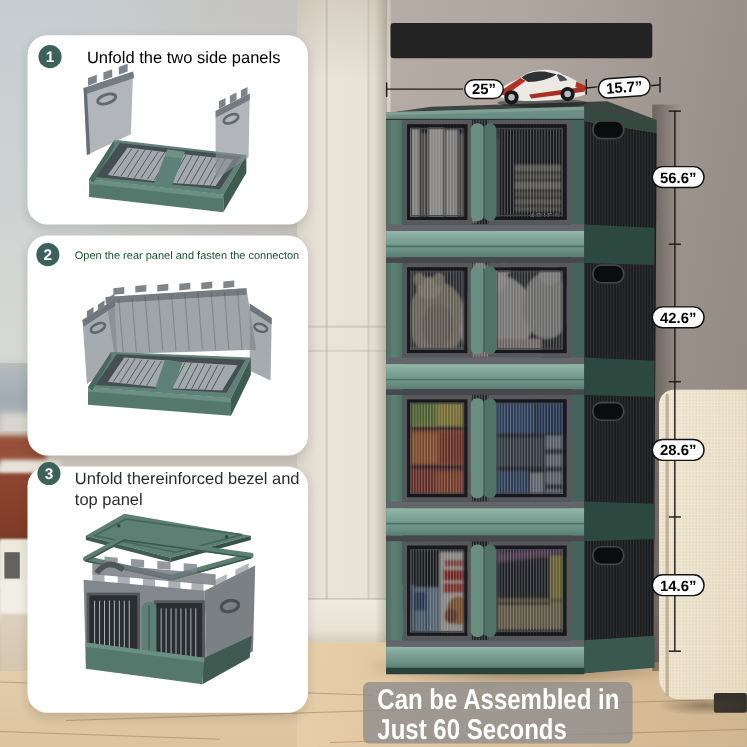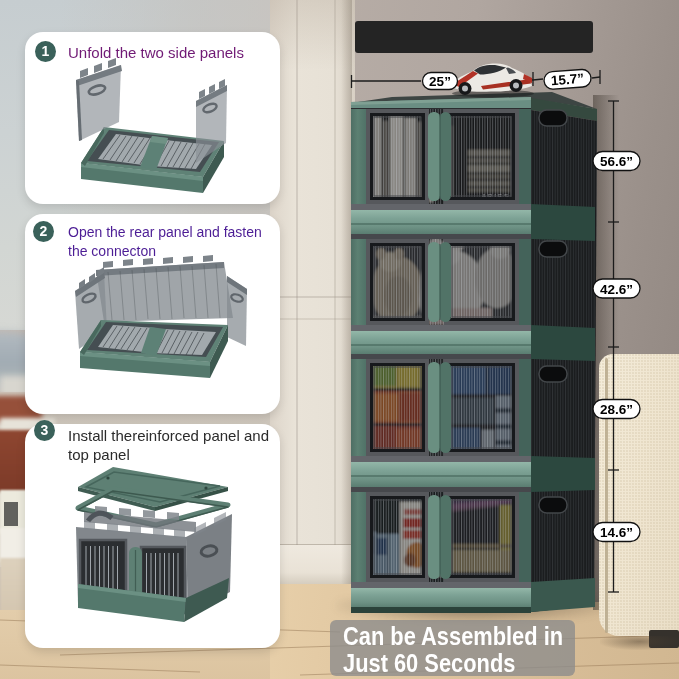--- a/index.html
+++ b/index.html
@@ -375,21 +375,21 @@
 
   <div class="abs" style="left:355px;top:21px;width:238px;height:32px;background:#242424;border-radius:3px;"></div>
 
   <div class="abs" style="left:330px;top:620px;width:245px;height:56px;background:rgba(140,140,140,0.78);border-radius:6px;"></div>
   <div class="abs" style="left:343px;top:623px;width:300px;color:#fff;font-size:26px;font-weight:bold;line-height:26.5px;transform:scaleX(0.84);transform-origin:left top;white-space:nowrap;">Can be Assembled in<br>Just 60 Seconds</div>
 
   <div class="abs" style="left:25px;top:32px;width:255px;height:172px;background:#fff;border-radius:18px;box-shadow:0 4px 10px rgba(0,0,0,0.13);"></div>
 
   <div class="abs" style="left:35px;top:41px;width:21px;height:21px;border-radius:50%;background:#3a615a;color:#fff;font-size:14px;font-weight:bold;text-align:center;line-height:21px;">1</div>
 
-  <div class="abs" style="left:68px;top:43px;width:210px;color:#701a75;font-size:15px;line-height:19px;">Unfold the two side panels</div>
+  <div class="abs" style="left:79px;top:43px;width:210px;color:#000000;font-size:15px;line-height:19px;">Unfold the two side panels</div>
 
   <svg class="abs" style="left:25px;top:32px;" width="255" height="172" viewBox="25 32 255 172">
     <g>
 
       <polygon points="104,127 224,141 203,177 81,163" fill="#5f8276"></polygon>
       <polygon points="109,130 219,142 200,172 87,161" fill="#454e52"></polygon>
 
       <polygon points="116,134 157,139 143,165 98,159" fill="#a2a9ad"></polygon>
       <polygon points="165,140 212,145 196,169 151,166" fill="#a2a9ad"></polygon>
       <g stroke="rgba(55,61,66,0.75)" stroke-width="0.9">
@@ -441,21 +441,21 @@
         </g>
         <ellipse cx="210" cy="108" rx="7" ry="3.6" transform="rotate(-22 210 108)" fill="none" stroke="#62686e" stroke-width="2.4"></ellipse>
       </g>
     </g>
   </svg>
 
   <div class="abs" style="left:25px;top:214px;width:255px;height:200px;background:#fff;border-radius:18px;box-shadow:0 4px 10px rgba(0,0,0,0.13);"></div>
 
   <div class="abs" style="left:33px;top:221px;width:21px;height:21px;border-radius:50%;background:#3a615a;color:#fff;font-size:14px;font-weight:bold;text-align:center;line-height:21px;">2</div>
 
-  <div class="abs" style="left:68px;top:223px;width:212px;color:#4c1d95;font-size:14px;line-height:19px;">Open the rear panel and fasten the connecton</div>
+  <div class="abs" style="left:68px;top:223px;width:212px;color:#14532d;font-size:10px;line-height:19px;">Open the rear panel and fasten the connecton</div>
 
   <svg class="abs" style="left:25px;top:214px;" width="255" height="200" viewBox="25 214 255 200">
     <g>
 
       <g>
         <polygon points="96,270 224,262 233,318 104,322" fill="rgba(124,130,136,0.72)"></polygon>
         <polygon points="96,270 224,262 224,268 96,276" fill="#747b81"></polygon>
         <g fill="#7d848a">
           <polygon points="103,268 113,267 113,261 103,262"></polygon>
           <polygon points="123,266 133,265 133,259 123,260"></polygon>
@@ -522,21 +522,21 @@
       <polygon points="210,362 228,325 228,341 210,378" fill="#3e5a51"></polygon>
 
       <polygon points="80,352 101,320 101,326 84,355" fill="#49695e"></polygon>
     </g>
   </svg>
 
   <div class="abs" style="left:25px;top:424px;width:255px;height:224px;background:#fff;border-radius:18px;box-shadow:0 4px 10px rgba(0,0,0,0.13);"></div>
 
   <div class="abs" style="left:34px;top:420px;width:21px;height:21px;border-radius:50%;background:#3a615a;color:#fff;font-size:14px;font-weight:bold;text-align:center;line-height:21px;">3</div>
 
-  <div class="abs" style="left:68px;top:426px;width:212px;color:#2b2b2b;font-size:15px;line-height:19px;">Install thereinforced panel and top panel</div>
+  <div class="abs" style="left:68px;top:426px;width:212px;color:#2b2b2b;font-size:15px;line-height:19px;">Unfold thereinforced bezel and top panel</div>
 
   <svg class="abs" style="left:25px;top:424px;" width="255" height="224" viewBox="25 424 255 224">
     <g>
 
       <g>
         <polygon points="78,491 113,471 228,491 155,511" fill="#42605613"></polygon>
         <polygon points="78,487 113,467 228,487 155,507" fill="#5e8074"></polygon>
         <polygon points="78,487 78,491 155,511 155,507" fill="#3f5c52"></polygon>
         <polygon points="155,507 155,511 228,491 228,487" fill="#365147"></polygon>
         <polygon points="86,487 114,472 220,486 160,502" fill="none" stroke="#46665c" stroke-width="1.5"></polygon>

